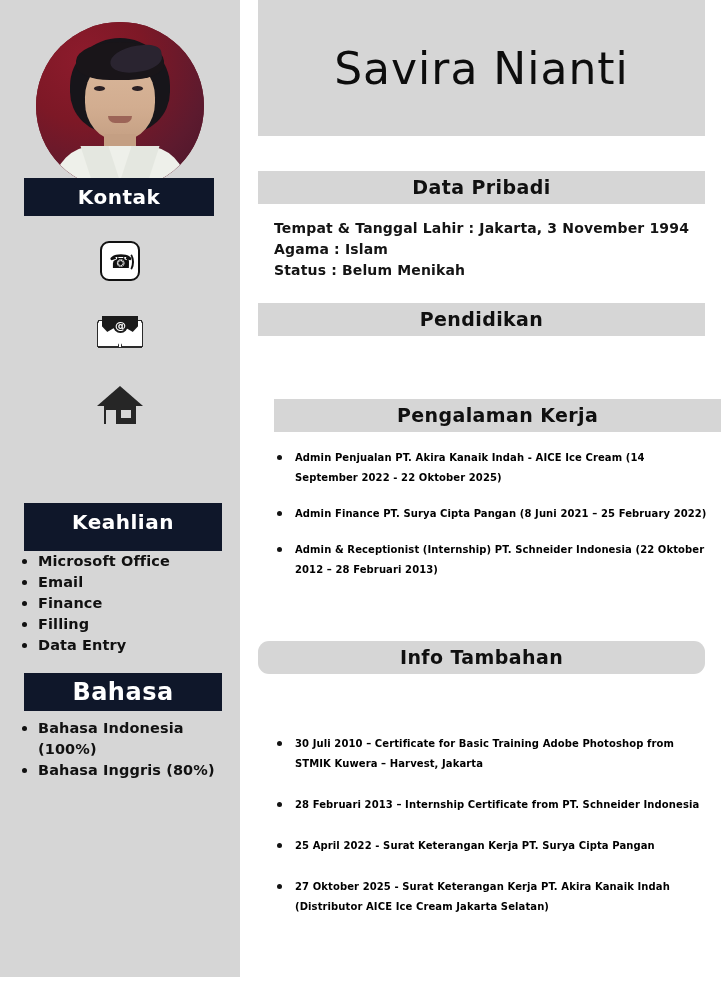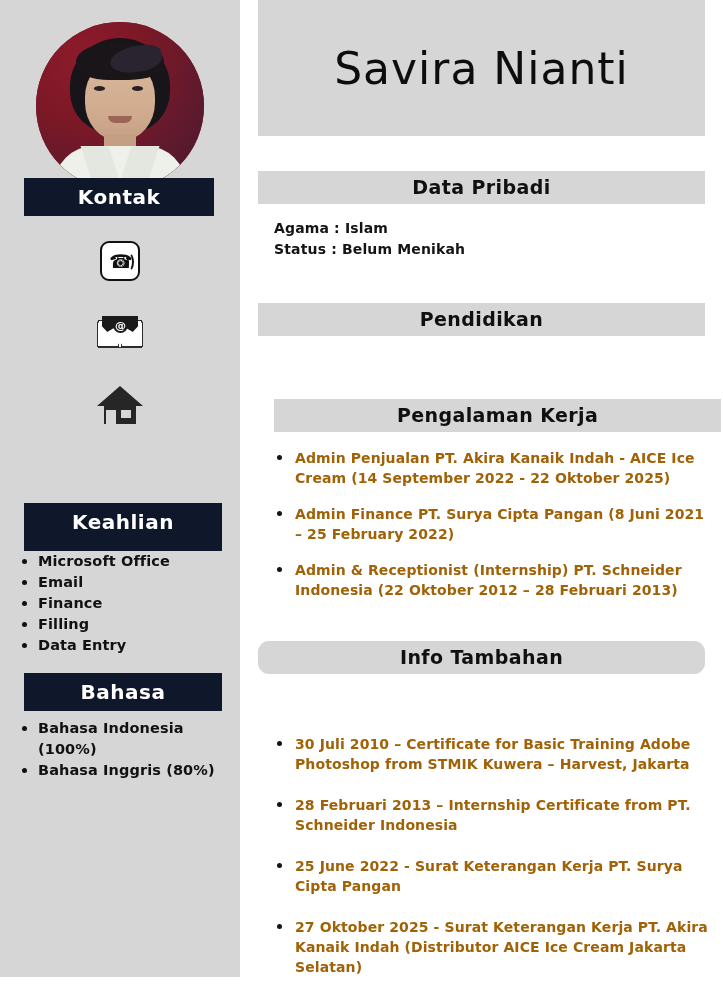--- a/index.html
+++ b/index.html
@@ -137,21 +137,21 @@
   .bar-keahlian {
     left: 24px; top: 503px;
     width: 198px; height: 48px;
     line-height: 38px;
     font-size: 20px;
   }
   .bar-bahasa {
     left: 24px; top: 673px;
     width: 198px; height: 38px;
     line-height: 38px;
-    font-size: 20px;
+    font-size: 24px;
   }
 
   .contact-icons {
     position: absolute;
     left: 0; top: 225px;
     width: 240px;
   }
   .contact-icon-row {
     height: 72px;
     display: flex;
@@ -345,24 +345,24 @@
     left: 30px;
     width: 440px;
     list-style: none;
   }
   .list-peng { top: 448px; }
   .list-info { top: 693px; margin-top: 41px; }
 
   .main-list li {
     position: relative;
     padding-left: 25px;
-    font-size: 14px;
+    font-size: 10px;
     line-height: 20px;
     font-weight: 600;
-    color: #a16207;
+    color: #000000;
     margin-bottom: 16px;
     letter-spacing: 0.1px;
   }
   .list-info li { margin-bottom: 21px; }
   .main-list li::before {
     content: "";
     position: absolute;
     left: 7px; top: 7px;
     width: 5px; height: 5px;
     border-radius: 50%;
@@ -442,37 +442,38 @@
 
   <div class="main">
 
     <div class="name-banner">
       <span class="name">Savira Nianti</span>
     </div>
 
     <div class="sec-head head-data">Data Pribadi</div>
 
     <div class="data-lines">
+      <div>Tempat &amp; Tanggal Lahir : Jakarta, 3 November 1994</div>
       <div>Agama : Islam</div>
       <div>Status : Belum Menikah</div>
     </div>
 
     <div class="sec-head head-pend">Pendidikan</div>
 
     <div class="sec-head head-peng">Pengalaman Kerja</div>
 
     <ul class="main-list list-peng">
       <li>Admin Penjualan PT. Akira Kanaik Indah - AICE Ice Cream (14 September 2022 - 22 Oktober 2025)</li>
       <li>Admin Finance PT. Surya Cipta Pangan (8 Juni 2021 – 25 February 2022)</li>
       <li>Admin &amp; Receptionist (Internship) PT. Schneider Indonesia (22 Oktober 2012 – 28 Februari 2013)</li>
     </ul>
 
     <div class="sec-head head-info">Info Tambahan</div>
 
     <ul class="main-list list-info">
       <li>30 Juli 2010 – Certificate for Basic Training Adobe Photoshop from STMIK Kuwera – Harvest, Jakarta</li>
       <li>28 Februari 2013 – Internship Certificate from PT. Schneider Indonesia</li>
-      <li>25 June 2022 - Surat Keterangan Kerja PT. Surya Cipta Pangan</li>
+      <li>25 April 2022 - Surat Keterangan Kerja PT. Surya Cipta Pangan</li>
       <li>27 Oktober 2025 - Surat Keterangan Kerja PT. Akira Kanaik Indah (Distributor AICE Ice Cream Jakarta Selatan)</li>
     </ul>
 
   </div>
 </div>
 
 </body></html>

